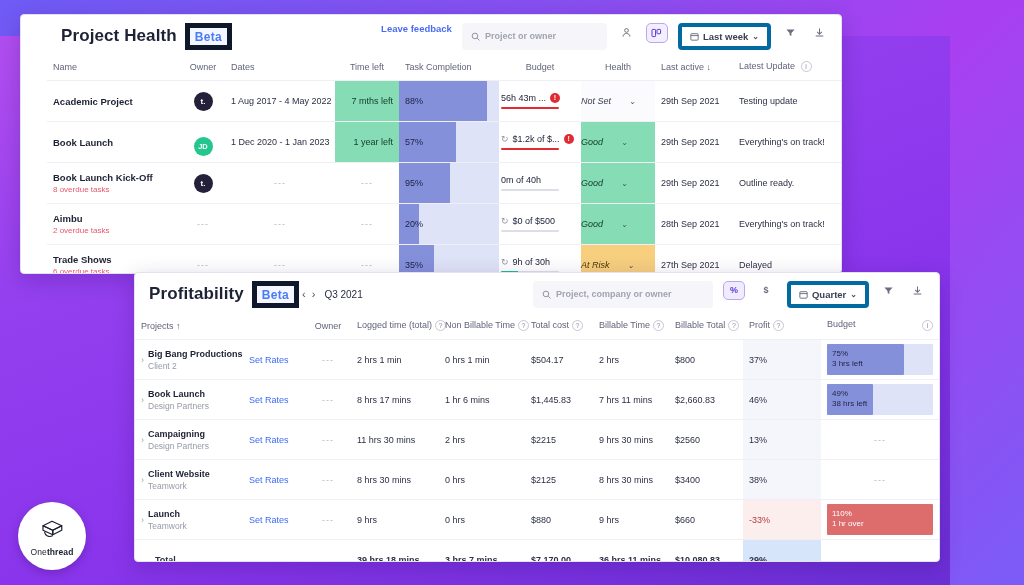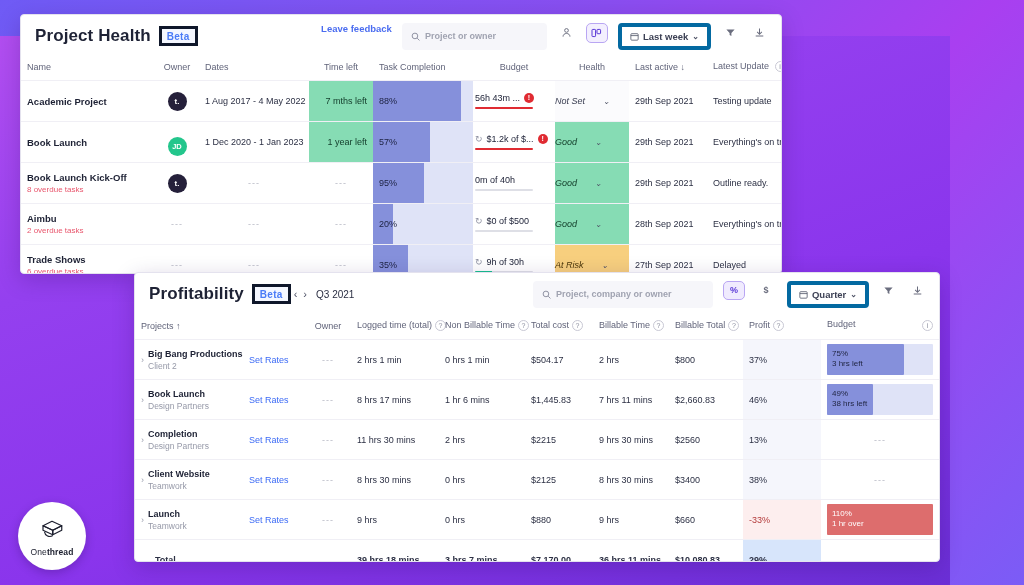--- a/index.html
+++ b/index.html
@@ -15,28 +15,28 @@
   }
 
   
   .panel {
     position: absolute;
     background: #ffffff;
     border: 1px solid #e4e2ee;
     box-shadow: 0 6px 22px rgba(40,10,90,.22);
     overflow: hidden;
   }
-  #panel-health { left: 20px; top: 14px; width: 762px; height: 260px; border-radius: 4px; }
+  #panel-health { left: 20px; top: 14px; width: 822px; height: 260px; border-radius: 4px; padding-left: 26px; }
   #panel-profit { left: 134px; top: 272px; width: 806px; height: 290px; border-radius: 4px; }
 
   
   .pbar { display: flex; align-items: center; height: 42px; padding: 0 12px 0 14px; }
   .ptitle { font-size: 17px; font-weight: bold; color: #1e2235; letter-spacing: .1px; }
   .beta {
-    margin-left: 8px; font-size: 10px; color: #4a7bf7; border: 3px solid #0f172a;
+    margin-left: 8px; font-size: 12px; color: #4a7bf7; border: 5px solid #0f172a;
     border-radius: 0; padding: 2px 5px 1px; background: #f4f7ff; font-weight: bold;
     letter-spacing: .3px;
   }
   .pbar-right { margin-left: auto; display: flex; gap: 10px; font-weight: bold; }
   .feedback { font-size: 9.5px; color: #4a6cf0; }
   .search {
     display: flex; align-items: center; gap: 5px; background: #f6f6fa;
     border-radius: 4px; padding: 5px 9px; width: 145px;
   }
   .search .ph { font-size: 9px; color: #a0a3b1; }
@@ -562,21 +562,21 @@
         <div>49%</div>
         <div>38 hrs left</div>
             </div>
           </td>
         </tr>
         <tr>
           <td>
         <div style="display:flex;align-items:center">
           <span class="exp">›</span>
           <div>
-                <div class="p2name">Completion</div>
+                <div class="p2name">Campaigning</div>
           <div class="p2sub">Design Partners</div>
               </div>
         </div>
           </td>
           <td>
         <span class="setrates">Set Rates</span></td>
           <td class="ctr dash">---</td>
           <td>11 hrs 30 mins</td>
           <td>2 hrs</td>
           <td>$2215</td>

